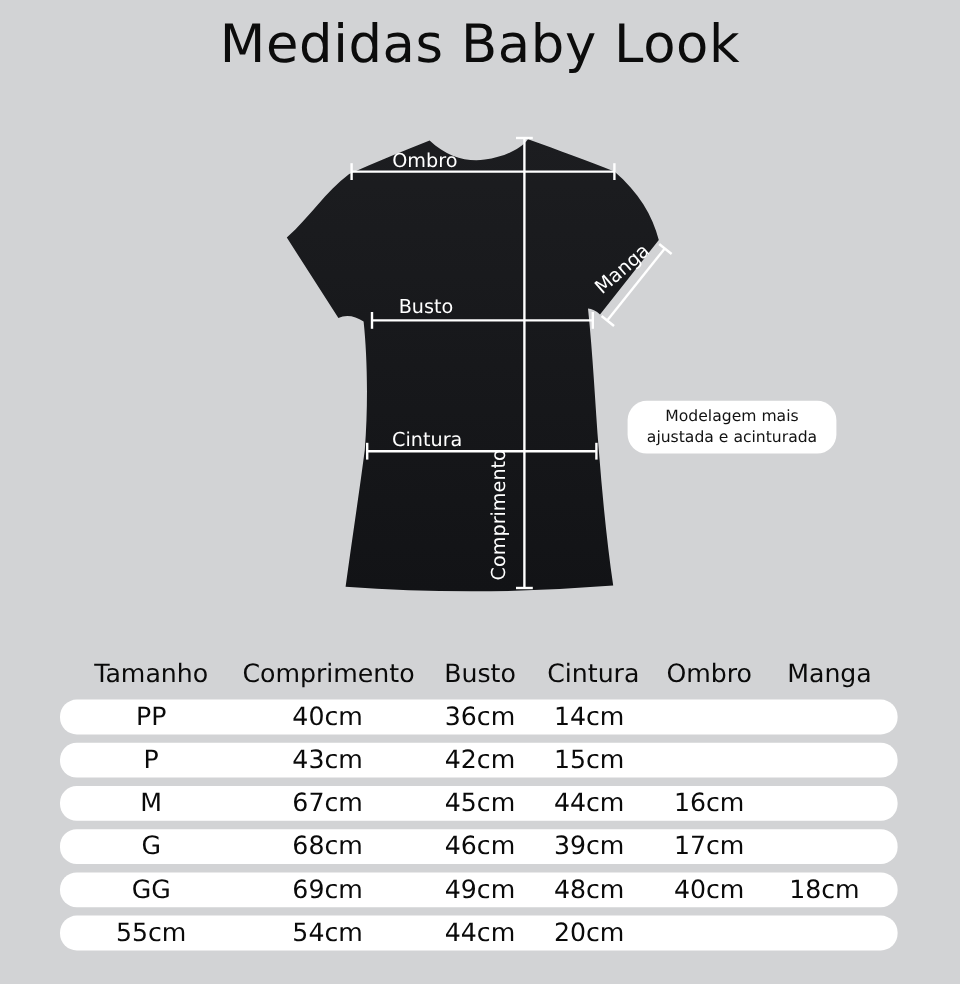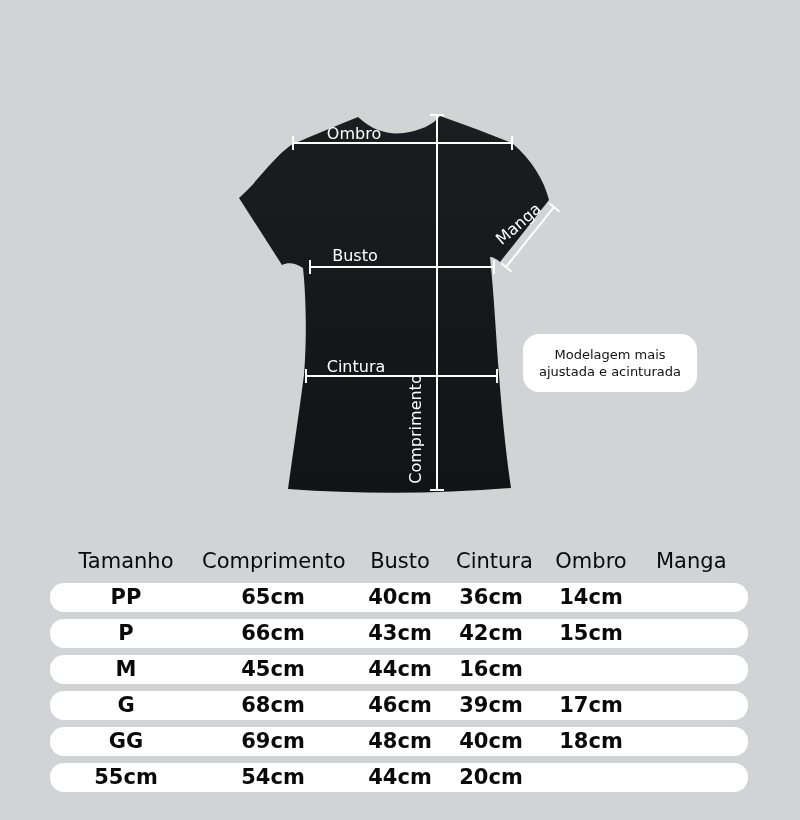--- a/index.html
+++ b/index.html
@@ -21,21 +21,21 @@
     font-weight: 400;
     letter-spacing: 0.5px;
     color: #0c0c0c;
   }
 
   .shirt-svg { position: absolute; left: 170px; top: 80px; }
 
   .note-box {
     position: absolute;
     left: 523px; top: 334px;
-    width: 174px; height: 58px;
+    width: 174px; height: 44px;
     background: #ffffff;
     border-radius: 16px;
     display: flex;
     flex-direction: column;
     align-items: center;
     justify-content: center;
     font-size: 13px;
     line-height: 17px;
     color: #121212;
     text-align: center;
@@ -54,33 +54,34 @@
     width: 698px;
     margin-bottom: 7px;
   }
   .thead { height: 30px; }
   .thead .cell { line-height: 30px; }
   .trow {
     height: 29px;
     background: #ffffff;
     border-radius: 14px;
   }
-  .trow .cell { line-height: 29px; font-weight: bold; }
+  .trow .cell { line-height: 29px; }
   .cell {
     text-align: center;
     font-size: 21px;
     white-space: nowrap;
     color: #0a0a0a;
   }
 </style>
 </head>
 <body>
 
 <div class="page">
 
+  <div class="title">Medidas Baby Look</div>
 
   <svg class="shirt-svg" width="440" height="450" viewBox="0 0 440 450">
     <defs>
       <linearGradient id="shirtg" x1="0" y1="0" x2="0" y2="1">
         <stop offset="0" stop-color="#1c1d20"></stop>
         <stop offset="1" stop-color="#121316"></stop>
       </linearGradient>
     </defs>
 
     <path fill="url(#shirtg)" d="M 188,37
@@ -148,52 +149,52 @@
       <div class="cell">Tamanho</div>
       <div class="cell">Comprimento</div>
       <div class="cell">Busto</div>
       <div class="cell">Cintura</div>
       <div class="cell">Ombro</div>
       <div class="cell">Manga</div>
     </div>
 
     <div class="trow">
       <div class="cell">PP</div>
-      <div class="cell">65cm</div>
       <div class="cell">40cm</div>
       <div class="cell">36cm</div>
       <div class="cell">14cm</div>
     </div>
 
     <div class="trow">
       <div class="cell">P</div>
-      <div class="cell">66cm</div>
       <div class="cell">43cm</div>
       <div class="cell">42cm</div>
       <div class="cell">15cm</div>
     </div>
 
     <div class="trow">
       <div class="cell">M</div>
+      <div class="cell">67cm</div>
       <div class="cell">45cm</div>
       <div class="cell">44cm</div>
       <div class="cell">16cm</div>
     </div>
 
     <div class="trow">
       <div class="cell">G</div>
       <div class="cell">68cm</div>
       <div class="cell">46cm</div>
       <div class="cell">39cm</div>
       <div class="cell">17cm</div>
     </div>
 
     <div class="trow">
       <div class="cell">GG</div>
       <div class="cell">69cm</div>
+      <div class="cell">49cm</div>
       <div class="cell">48cm</div>
       <div class="cell">40cm</div>
       <div class="cell">18cm</div>
     </div>
 
     <div class="trow">
       <div class="cell">55cm</div>
       <div class="cell">54cm</div>
       <div class="cell">44cm</div>
       <div class="cell">20cm</div>

